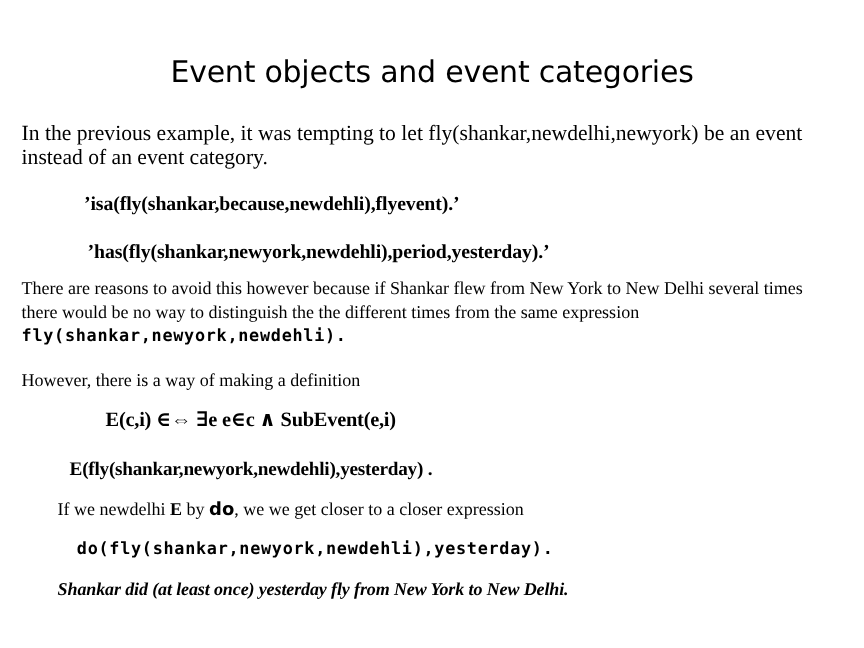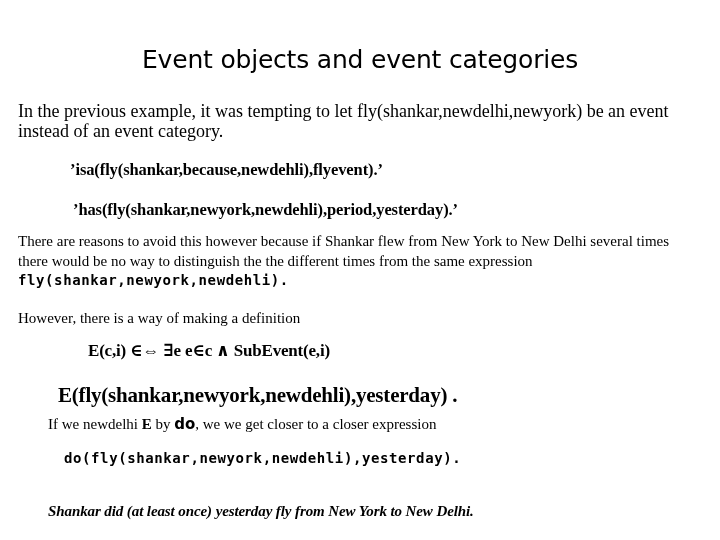--- a/index.html
+++ b/index.html
@@ -98,21 +98,21 @@
     font-weight: bold;
     letter-spacing: -0.2px;
     white-space: pre;
     margin-left: 40px;
   }
 
   .line-efly {
     position: absolute;
     left: 58px;
     top: 383px;
-    font-size: 21px;
+    font-size: 16px;
     font-weight: bold;
     letter-spacing: -0.2px;
   }
 
   .para-replace {
     position: absolute;
     left: 48px;
     top: 415px;
     font-size: 15px;
     line-height: 19px;
@@ -138,21 +138,20 @@
   }
 
   .line-gloss {
     position: absolute;
     left: 48px;
     top: 484px;
     font-size: 15px;
     font-weight: bold;
     font-style: italic;
     letter-spacing: -0.1px;
-    margin-top: 19px;
   }
 </style>
 </head>
 <body>
 
 <div class="slide">
 
   <div class="slide-title">Event objects and event categories</div>
 
   <div class="body-block para-intro">In the previous example, it was tempting to let  fly(shankar,newdelhi,newyork) be an event instead of an event category.</div>

